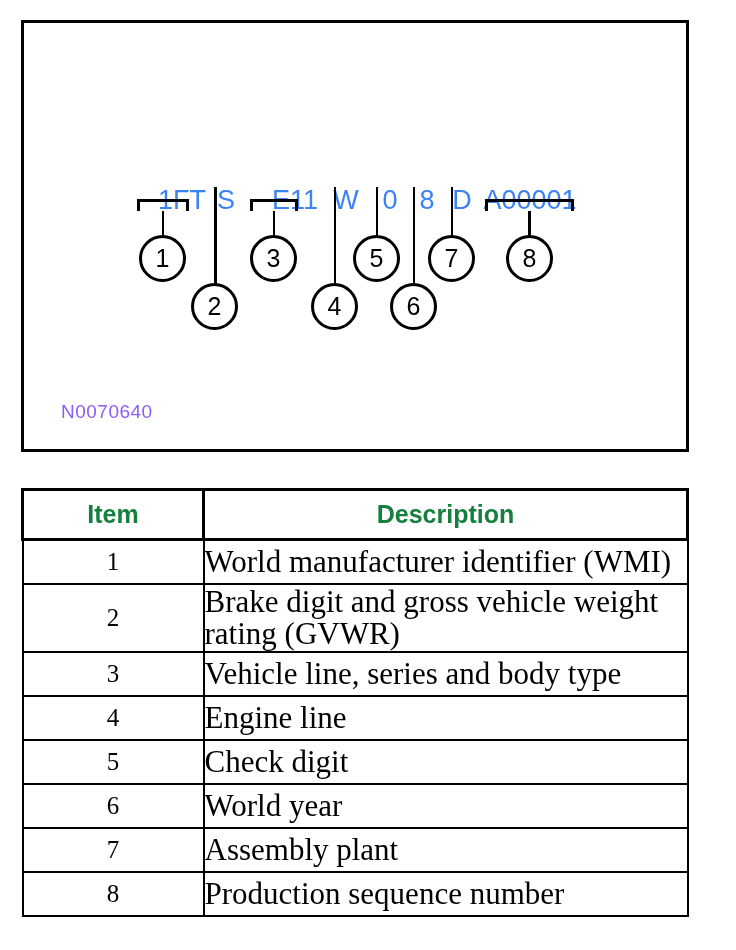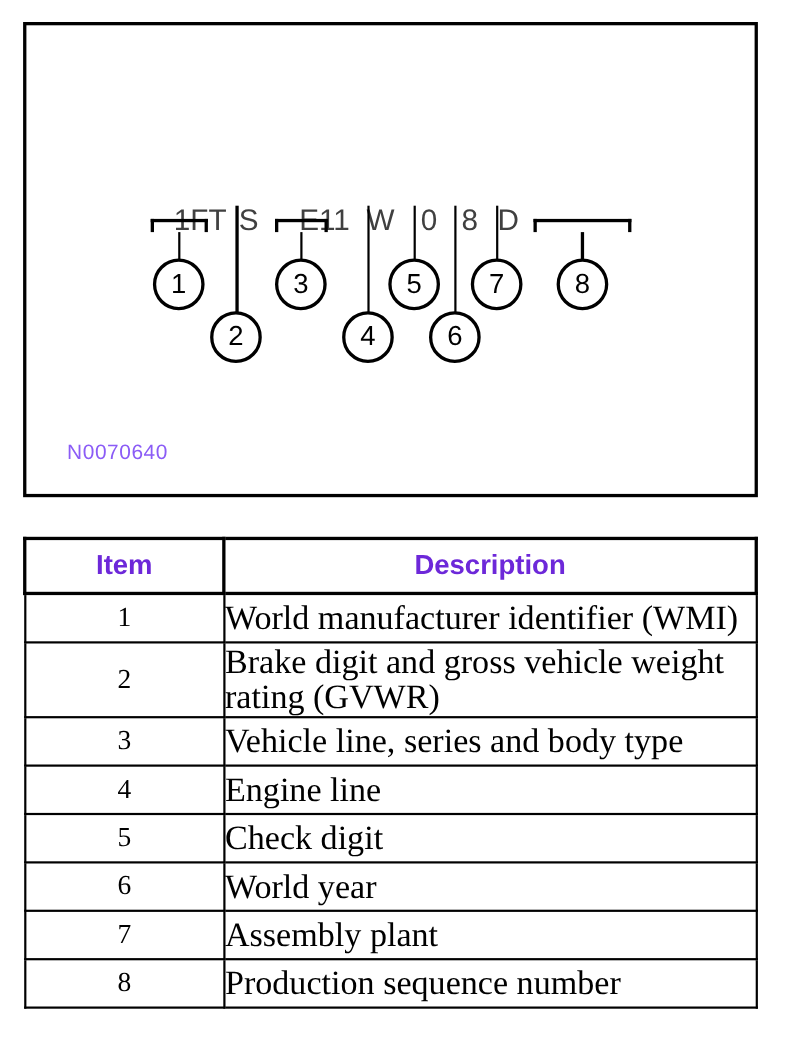--- a/index.html
+++ b/index.html
@@ -28,21 +28,21 @@
     background: #ffffff;
   }
 
   
   .vin-seg {
     position: absolute;
     font-family: "Liberation Sans", sans-serif;
     font-size: 27px;
     line-height: 30px;
     letter-spacing: 0px;
-    color: #404040;
+    color: #3b82f6;
     white-space: nowrap;
     text-align: center;
     top: 162px;
   }
 
   
   .bracket {
     position: absolute;
     border-left: 3px solid #000;
     border-right: 3px solid #000;
@@ -106,21 +106,21 @@
   #legend-table thead th {
     border-width: 3px;
   }
   .col-item { width: 181px; }
   .th-item, .th-desc {
     font-family: "Liberation Sans", sans-serif;
     font-weight: bold;
     font-size: 25px;
     height: 47px;
     text-align: center;
-    color: #6d28d9;
+    color: #15803d;
   }
   .cell-item {
     font-family: "Liberation Serif", serif;
     font-size: 25px;
     text-align: center;
     height: 42px;
     color: #000;
   }
   .cell-desc {
     font-family: "Liberation Serif", serif;
@@ -138,20 +138,21 @@
 
 <div id="diagram-frame">
 
   <div class="vin-seg" style="left:112px; width:92px;">1FT</div>
   <div class="vin-seg" style="left:156px; width:92px;">S</div>
   <div class="vin-seg" style="left:225px; width:92px;">E11</div>
   <div class="vin-seg" style="left:276px; width:92px;">W</div>
   <div class="vin-seg" style="left:320px; width:92px;">0</div>
   <div class="vin-seg" style="left:357px; width:92px;">8</div>
   <div class="vin-seg" style="left:392px; width:92px;">D</div>
+  <div class="vin-seg" style="left:440px; width:132px;">A00001</div>
 
   <div class="bracket" style="left:113px; top:176px; width:52px;"></div>
   <div class="bracket" style="left:226px; top:176px; width:48px;"></div>
   <div class="bracket" style="left:461px; top:176px; width:89px;"></div>
 
   <div class="stem" style="left:138px; top:188px; height:25px;"></div>
   <div class="stem-thick" style="left:190px; top:164px; height:97px;"></div>
   <div class="stem" style="left:249px; top:188px; height:25px;"></div>
   <div class="stem" style="left:310px; top:164px; height:97px;"></div>
   <div class="stem" style="left:352px; top:164px; height:49px;"></div>

